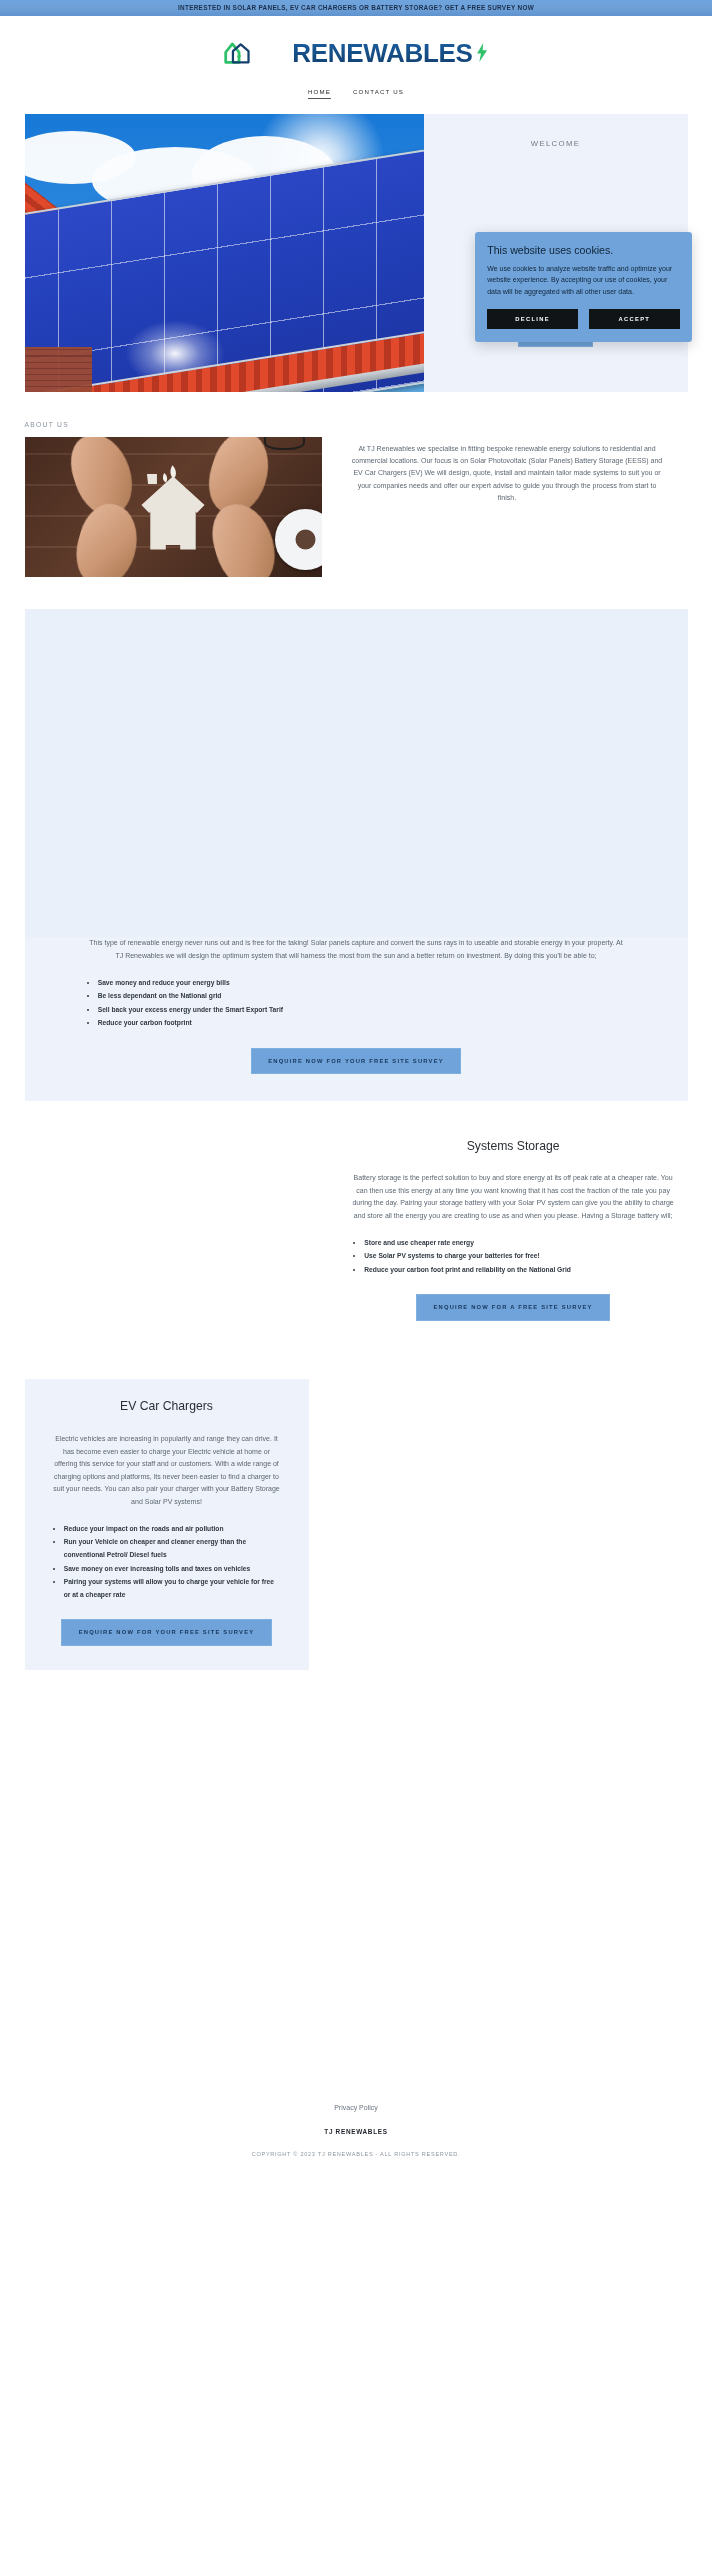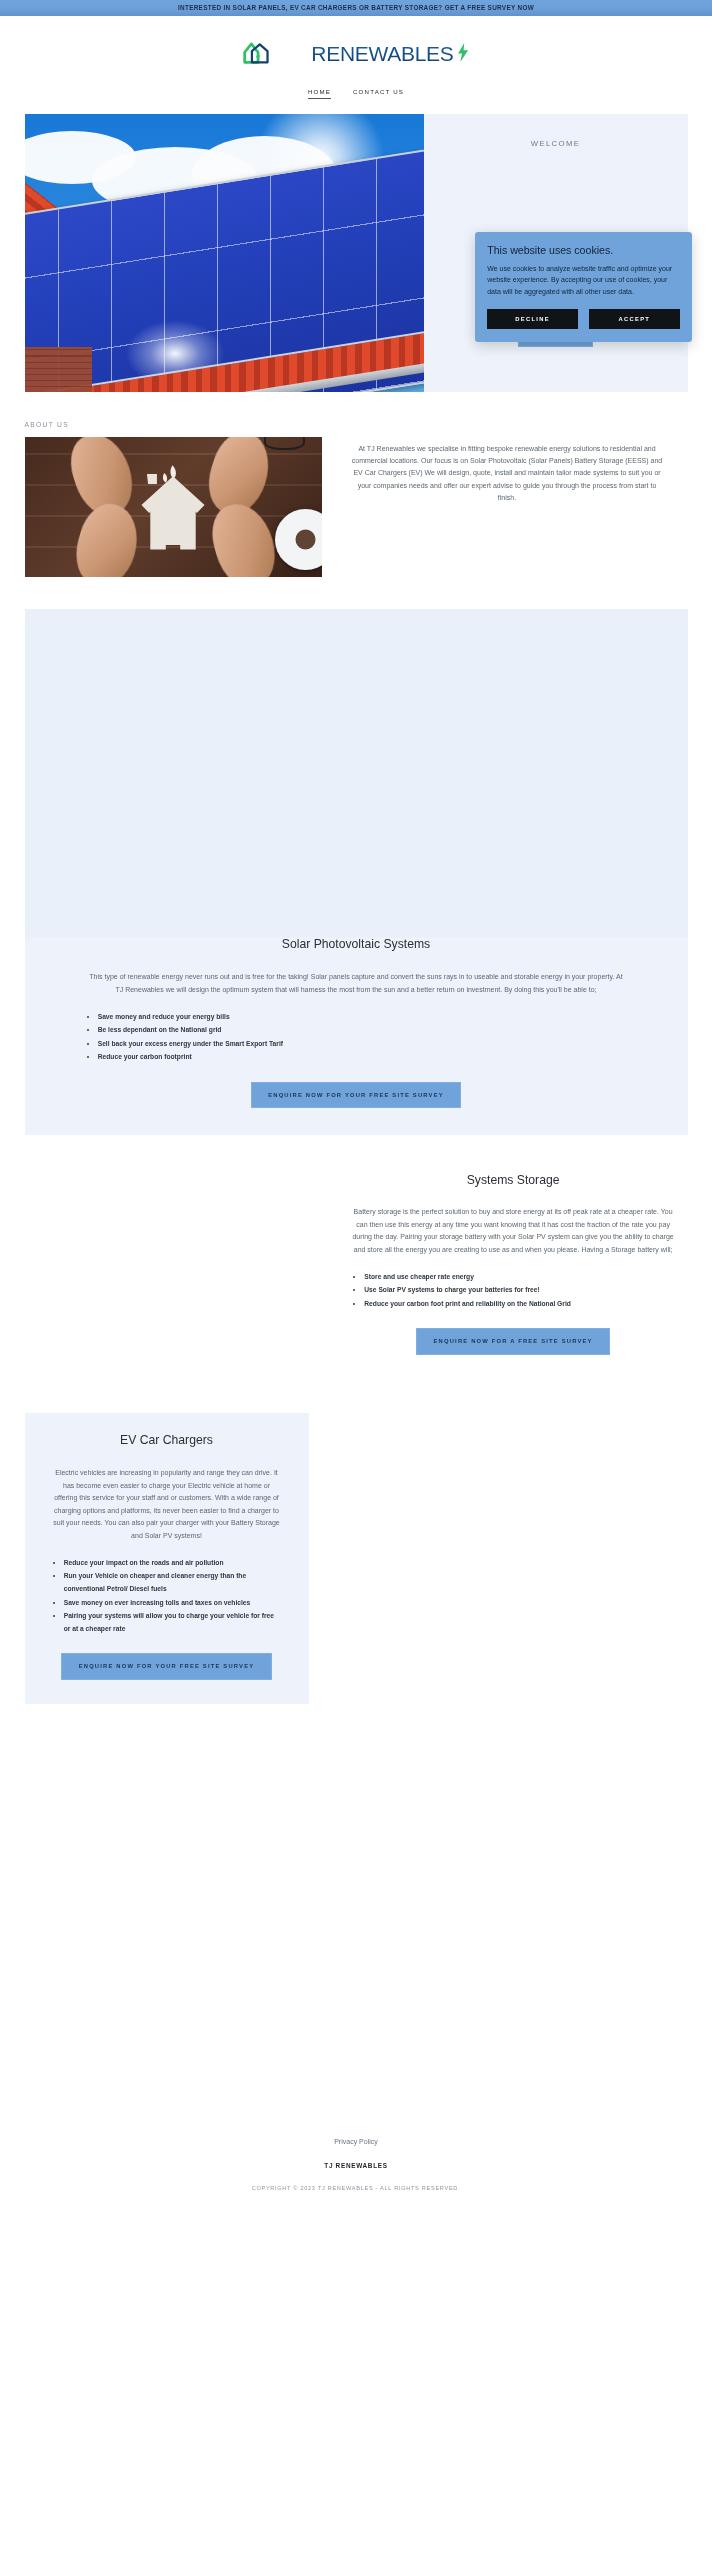--- a/index.html
+++ b/index.html
@@ -49,22 +49,22 @@
 
   .logo {
     display: flex;
     align-items: center;
     gap: 3.3px;
     user-select: none;
   }
   .logo-mark { display: block; }
   .logo-word {
     font-family: "Liberation Sans", sans-serif;
-    font-weight: 400;
-    font-size: 21px;
+    font-weight: 700;
+    font-size: 26px;
     letter-spacing: -0.3px;
     background: linear-gradient(180deg, #1a5fa0 0%, #123f6e 100%);
     -webkit-background-clip: text;
     background-clip: text;
     color: transparent;
     line-height: 1;
     margin-left: 36px;
   }
 
   .main-nav {
@@ -522,21 +522,20 @@
     </div>
   </div>
 
   <div class="about-text">At TJ Renewables we specialise in fitting bespoke renewable energy solutions to residential and commercial locations. Our focus is on Solar Photovoltaic (Solar Panels) Battery Storage (EESS) and EV Car Chargers (EV) We will design, quote, install and maintain tailor made systems to suit you or your companies needs and offer our expert advise to guide you through the process from start to finish.</div>
 
 </section>
 
 <section class="solar-section">
   <div class="solar-media"></div>
   <div class="solar-inner">
-    <h2 class="section-title">Solar Photovoltaic Systems</h2>
     <p class="section-body">This type of renewable energy never runs out and is free for the taking! Solar panels capture and convert the suns rays in to useable and storable energy in your property. At TJ Renewables we will design the optimum system that will harness the most from the sun and a better return on investment. By doing this you'll be able to;</p>
     <ul class="bullets">
       <li>Save money and reduce your energy bills</li>
       <li>Be less dependant on the National grid</li>
       <li>Sell back your excess energy under the Smart Export Tarif</li>
       <li>Reduce your carbon footprint</li>
     </ul>
     <button class="cta-btn">ENQUIRE NOW FOR YOUR FREE SITE SURVEY</button>
   </div>
 </section>

